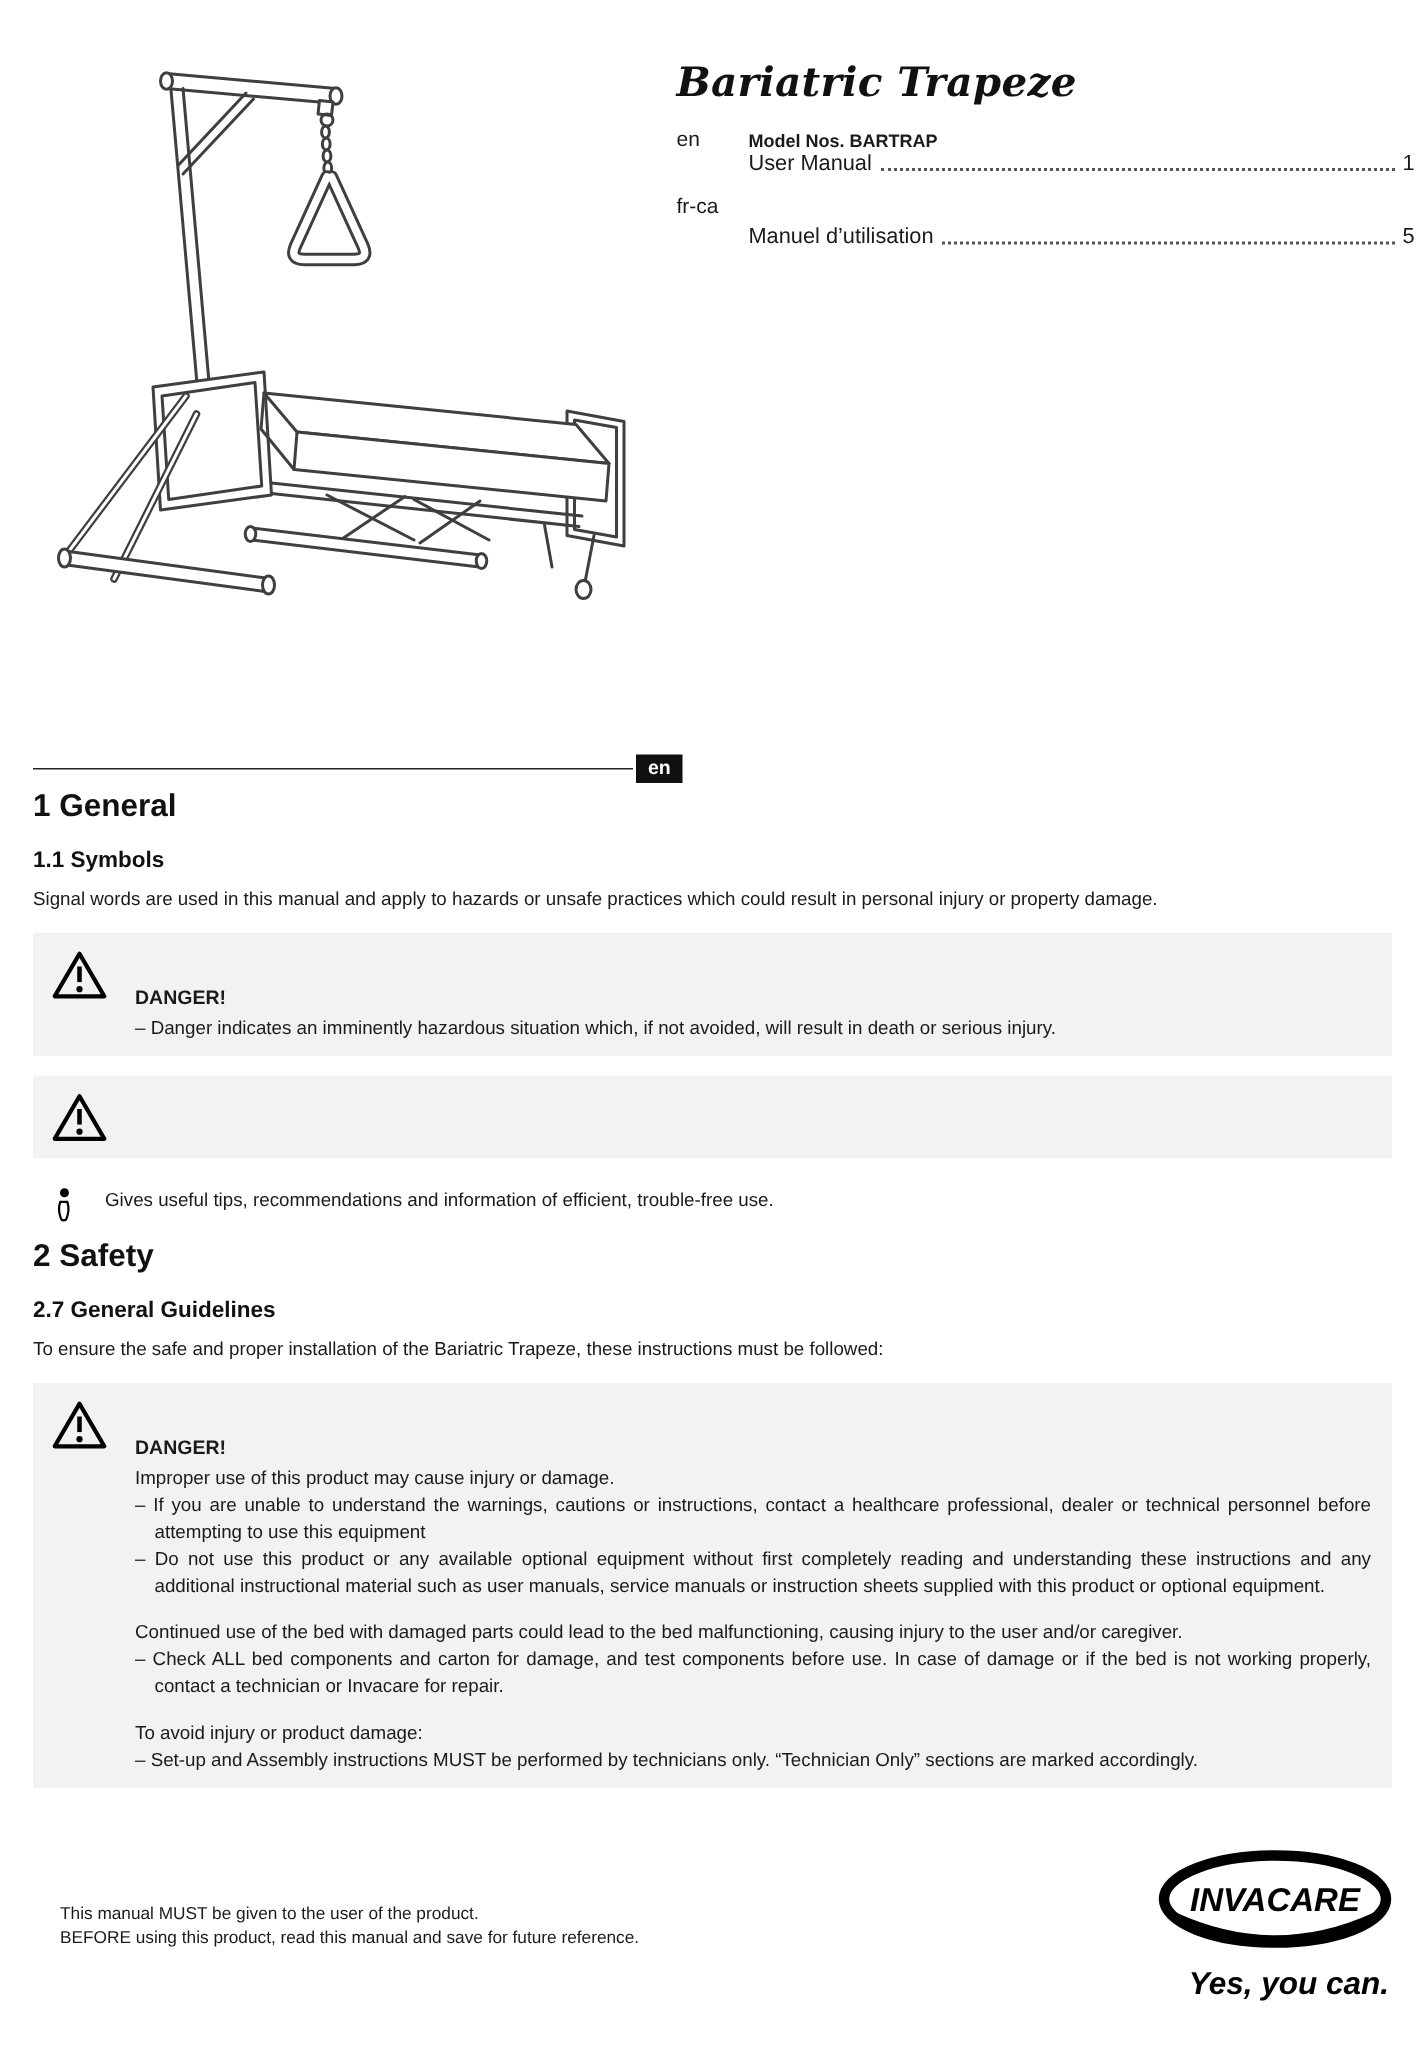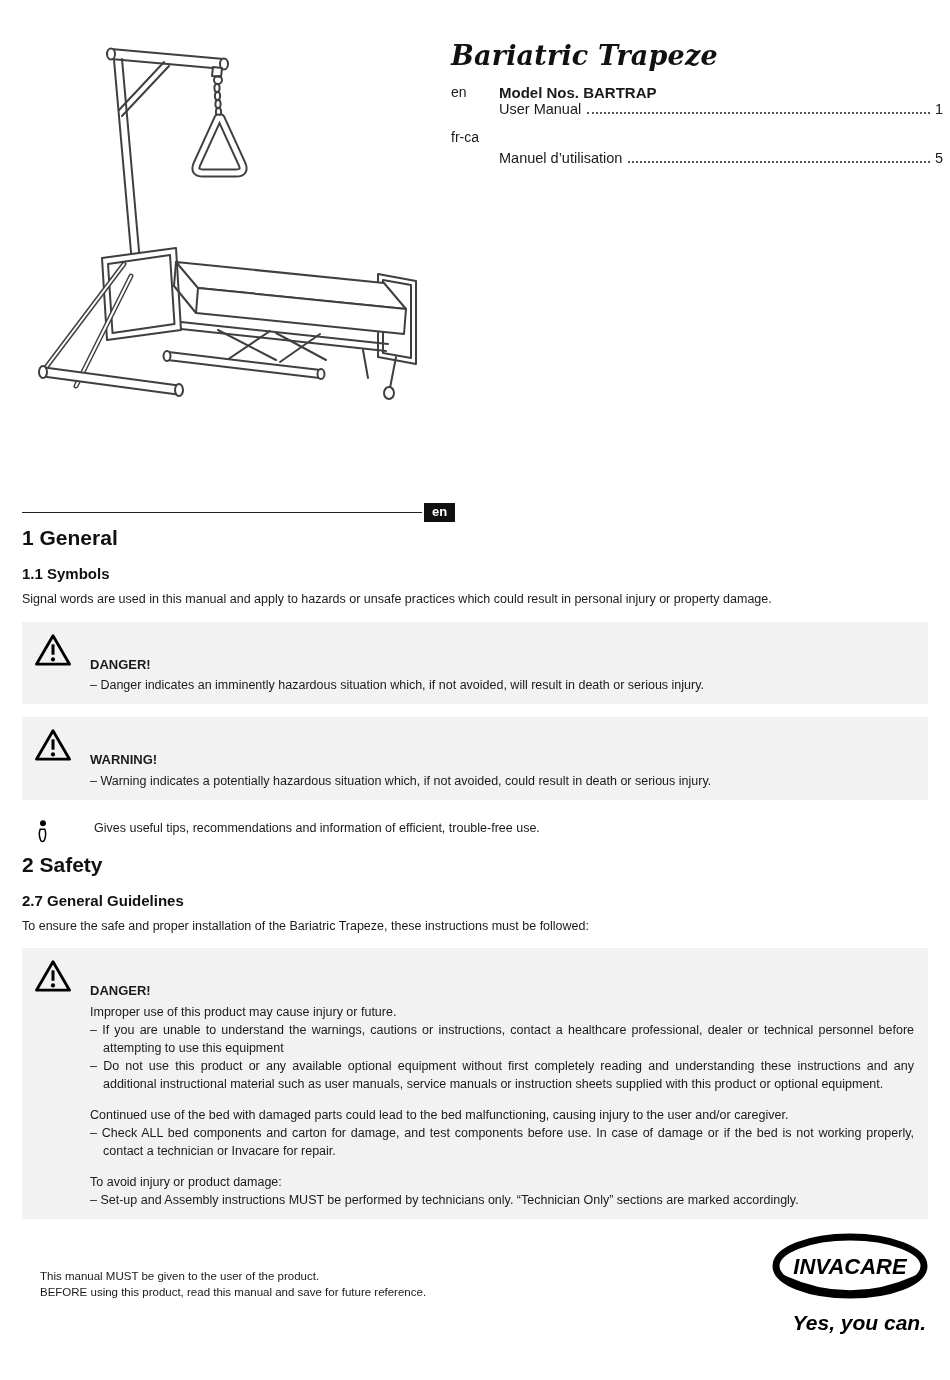--- a/index.html
+++ b/index.html
@@ -17,21 +17,21 @@
   .header { position:absolute; left:451px; top:40px; width:492px; }
   .doc-title {
     font-family:"DejaVu Serif", serif; font-style:italic; font-weight:700;
     font-size:27px; color:#111; letter-spacing:.2px;
   }
   .toc { margin-top:13px; font-size:14.5px; }
   .toc-group { margin-bottom:12px; }
   .toc-line { display:flex; align-items:flex-end; }
   .lang-col { flex:0 0 48px; font-size:14px; padding-bottom:1px; }
   .indent { padding-left:48px; }
-  .model { font-weight:700; font-size:15px; }
+  .model { font-weight:700; font-size:12px; }
   .toc-entry { flex:1; display:flex; align-items:flex-end; }
   .leader { flex:1; border-bottom:2px dotted #555; margin:0 5px 3px 6px; }
   .toc-page { font-size:14.5px; }
   .fr-lang { margin-bottom:4px; }
 
   
   .main { position:absolute; left:22px; top:503px; width:906px; }
   .divider-row { display:flex; align-items:center; height:19px; }
   .rule { width:400px; border-top:1.5px solid #222; }
   .lang-badge {
@@ -45,21 +45,21 @@
   .notice { display:flex; background:#f2f2f2; margin-top:13px; padding:9px 14px 10px 12px; }
   .notice-icon { flex:0 0 56px; padding-top:2px; }
   .notice-icon svg { display:block; }
   .notice-body { flex:1; font-size:12.5px; line-height:1.44; }
   .notice-title { font-weight:700; font-size:13px; margin-bottom:2px;margin-top:25px; }
   .bold { font-weight:700; }
   .just { text-align:justify; }
   .bullet { padding-left:13px; text-indent:-13px; }
   .gap { height:13px; }
 
-  .info-row { display:flex; margin-top:18px; padding-left:13px;gap:24px; }
+  .info-row { display:flex; margin-top:18px; padding-left:13px; }
   .info-icon-col { flex:0 0 35px; padding-top:1px; }
   .info-text { font-size:12.5px; padding-top:3px; }
 
   .mt-safety { margin-top:27px; }
 
   
   .footer-notes { position:absolute; left:40px; top:1269px; font-size:11.5px; line-height:1.35; }
   .brand-logo { position:absolute; right:20px; top:1233px; width:160px; height:72px; }
   .tagline {
     position:absolute; right:24px; top:1311px;
@@ -193,24 +193,20 @@
     </div>
 
     <div class="notice">
       <div class="notice-icon">
         <svg viewBox="0 0 40 36" width="38" height="34">
           <path d="M20 3 L37.5 33 H2.5 Z" fill="none" stroke="#000" stroke-width="3" stroke-linejoin="round"></path>
           <rect x="18.4" y="12" width="3.2" height="11" fill="#000"></rect>
           <circle cx="20" cy="28" r="2.2" fill="#000"></circle>
         </svg>
       </div>
-      <div class="notice-body">
-        <div class="notice-title">WARNING!</div>
-        <div class="bullet">– Warning indicates a potentially hazardous situation which, if not avoided, could result in death or serious injury.</div>
-      </div>
     </div>
 
     <div class="info-row">
       <div class="info-icon-col">
         <svg viewBox="0 0 16 28" width="15" height="26">
           <circle cx="8.5" cy="4.5" r="3.2" fill="#000"></circle>
           <path d="M5.5 11 C4 15 4.5 19 6 23 C6.6 24.8 9.4 24.8 10 23 C11.5 19 12 15 10.5 11 Z" fill="none" stroke="#000" stroke-width="1.6"></path>
         </svg>
       </div>
       <div class="info-text">Gives useful tips, recommendations and information of efficient, trouble-free use.</div>
@@ -223,21 +219,21 @@
     <div class="notice">
       <div class="notice-icon">
         <svg viewBox="0 0 40 36" width="38" height="34">
           <path d="M20 3 L37.5 33 H2.5 Z" fill="none" stroke="#000" stroke-width="3" stroke-linejoin="round"></path>
           <rect x="18.4" y="12" width="3.2" height="11" fill="#000"></rect>
           <circle cx="20" cy="28" r="2.2" fill="#000"></circle>
         </svg>
       </div>
       <div class="notice-body">
         <div class="notice-title">DANGER!</div>
-        <div class="just">Improper use of this product may cause injury or future.</div>
+        <div class="just">Improper use of this product may cause injury or damage.</div>
         <div class="bullet just">– If you are unable to understand the warnings, cautions or instructions, contact a healthcare professional, dealer or technical personnel before attempting to use this equipment</div>
         <div class="bullet just">– Do not use this product or any available optional equipment without first completely reading and understanding these instructions and any additional instructional material such as user manuals, service manuals or instruction sheets supplied with this product or optional equipment.</div>
         <div class="gap"></div>
         <div class="just">Continued use of the bed with damaged parts could lead to the bed malfunctioning, causing injury to the user and/or caregiver.</div>
         <div class="bullet just">– Check ALL bed components and carton for damage, and test components before use. In case of damage or if the bed is not working properly, contact a technician or Invacare for repair.</div>
         <div class="gap"></div>
         <div class="just">To avoid injury or product damage:</div>
         <div class="bullet just">– Set-up and Assembly instructions MUST be performed by technicians only. “Technician Only” sections are marked accordingly.</div>
       </div>
     </div>

